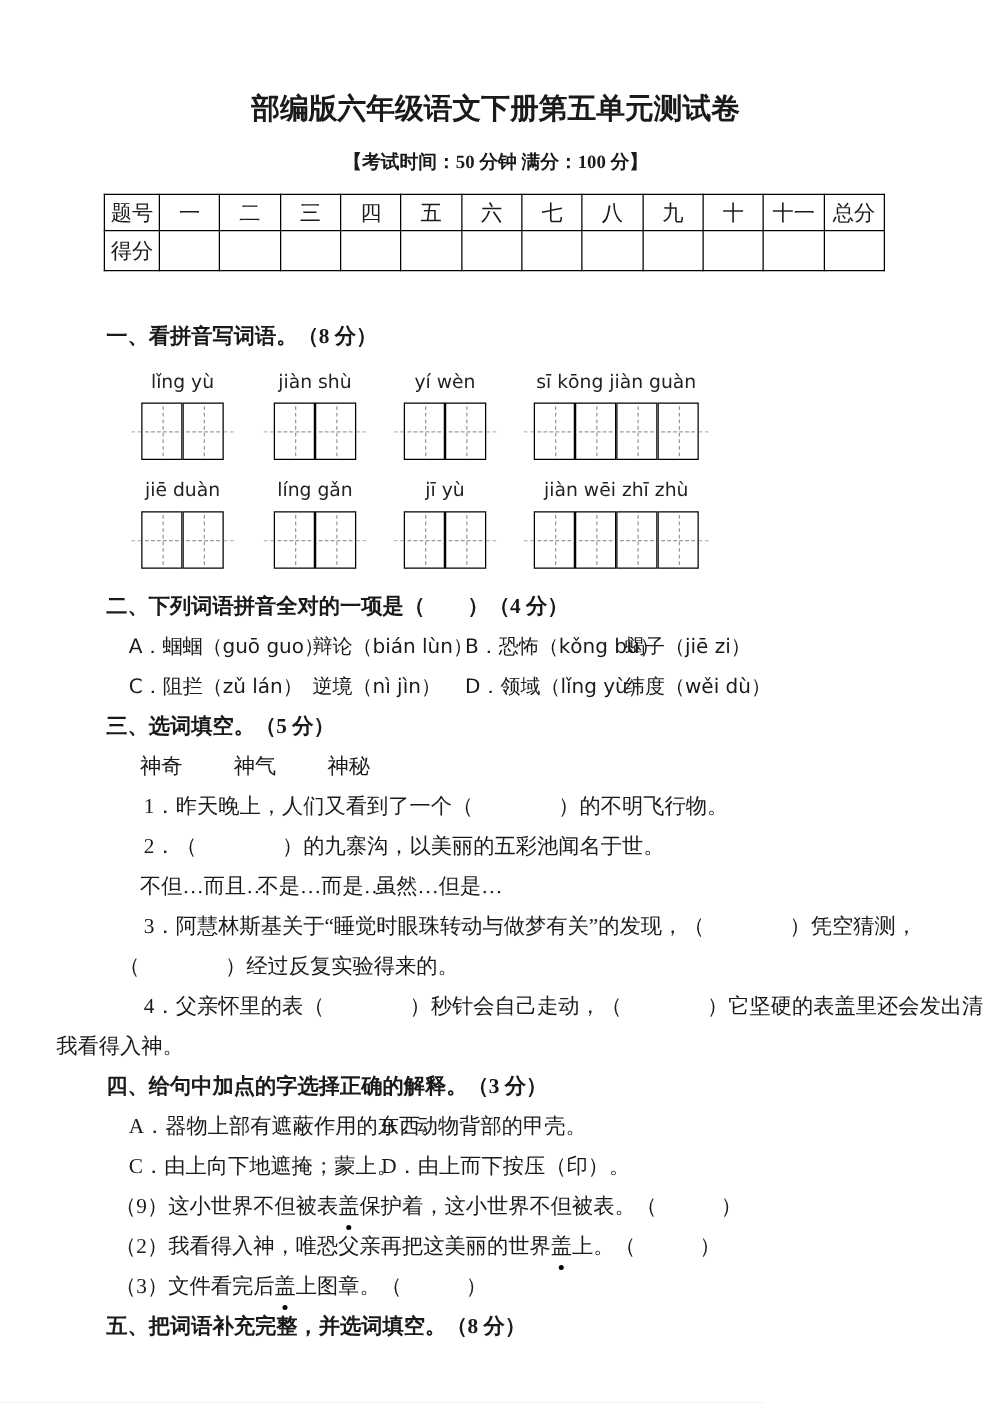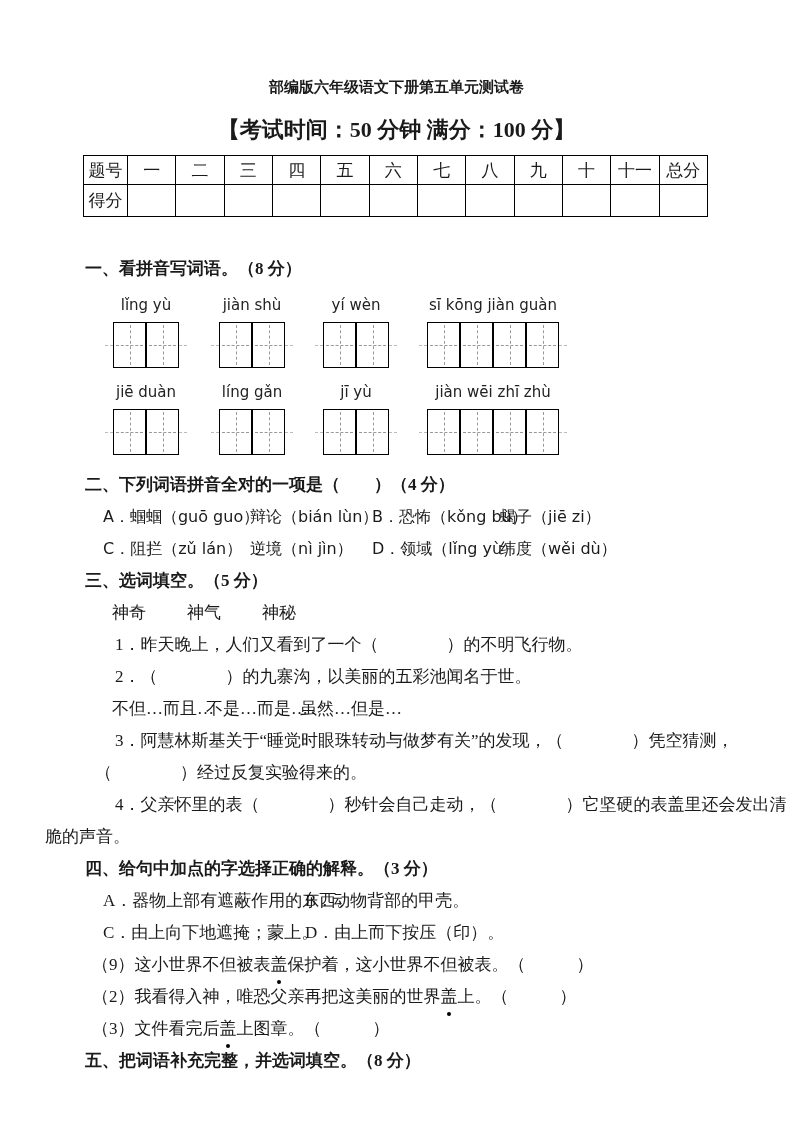--- a/index.html
+++ b/index.html
@@ -4,24 +4,24 @@
 <style>
   html,body{margin:0;padding:0;background:#e8e8e8;}
   .page{
     width:793px;height:1122px;margin:0 auto;background:#ffffff;
     position:relative;overflow:hidden;box-sizing:border-box;
     padding:72px 45px 0 45px;
     font-family:"Liberation Serif","DejaVu Serif",serif;
     color:#1a1a1a;font-size:17px;
   }
   .doc-title{
-    text-align:center;font-size:15px;font-weight:bold;line-height:30px;margin:0;
+    text-align:center;font-size:23px;font-weight:bold;line-height:30px;margin:0;
   }
   .doc-subtitle{
-    text-align:center;font-size:22px;font-weight:bold;line-height:24px;margin-top:16px;
+    text-align:center;font-size:15px;font-weight:bold;line-height:24px;margin-top:16px;
   }
   table.score{
     border-collapse:collapse;margin-top:13px;margin-left:38px;
     width:625px;table-layout:fixed;
   }
   table.score th,table.score td{
     border:1px solid #000;text-align:center;font-weight:normal;
     font-size:17px;padding:0;
   }
   table.score th{height:28px;}
@@ -218,21 +218,21 @@
     <span>神奇</span><span>神气</span><span>神秘</span>
   </div>
   <div class="line indent-item">1．昨天晚上，人们又看到了一个（　　　　）的不明飞行物。</div>
   <div class="line indent-item">2．（　　　　）的九寨沟，以美丽的五彩池闻名于世。</div>
   <div class="line wb2">
     <span>不但…而且…</span><span>不是…而是…</span><span>虽然…但是…</span>
   </div>
   <div class="line indent-item">3．阿慧林斯基关于“睡觉时眼珠转动与做梦有关”的发现，（　　　　）凭空猜测，</div>
   <div class="line wrap3">（　　　　）经过反复实验得来的。</div>
   <div class="line indent-item">4．父亲怀里的表（　　　　）秒针会自己走动，（　　　　）它坚硬的表盖里还会发出清</div>
-  <div class="line wrap4">脆的声音。</div>
+  <div class="line wrap4">我看得入神。</div>
 
   <div class="line sec-heading">四、给句中加点的字选择正确的解释。（3 分）</div>
   <div class="line opt-row">
     <span class="s4c1">A．器物上部有遮蔽作用的东西。</span><span>B．动物背部的甲壳。</span>
   </div>
   <div class="line opt-row">
     <span class="s4c1">C．由上向下地遮掩；蒙上。</span><span>D．由上而下按压（印）。</span>
   </div>
   <div class="line s4-item">
     <span>（9）这小世界不但被表</span><span class="emdot">盖</span><span>保护着，这小世界不但被表。（　　　）</span>

